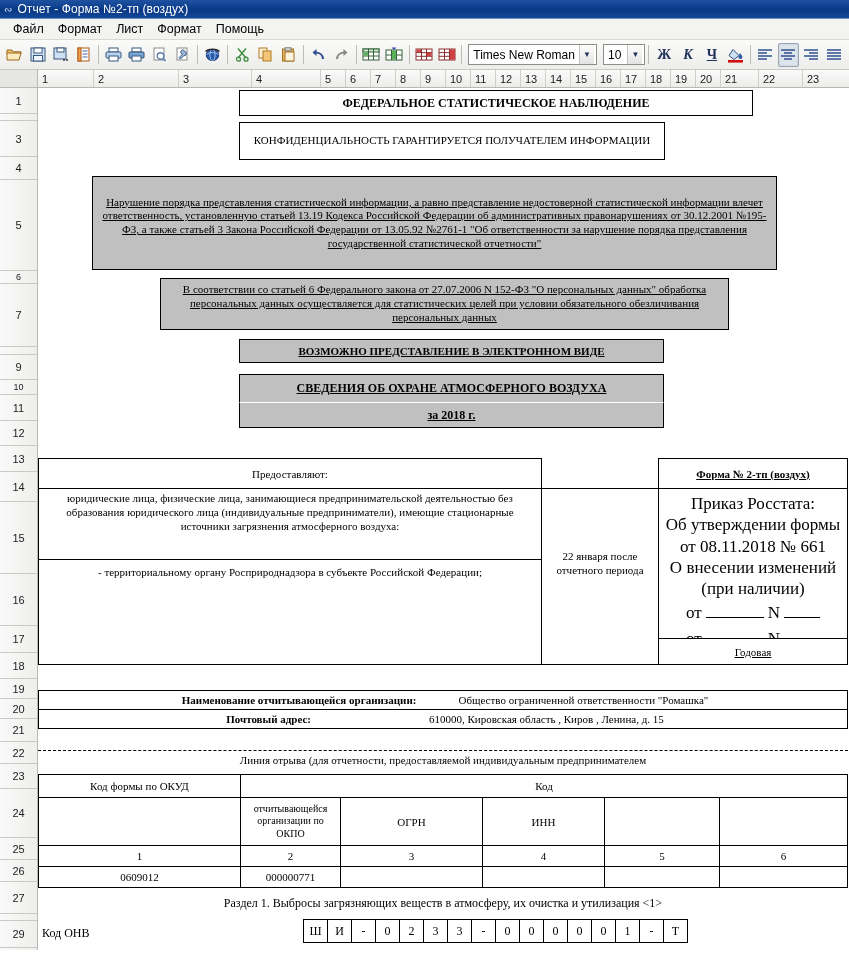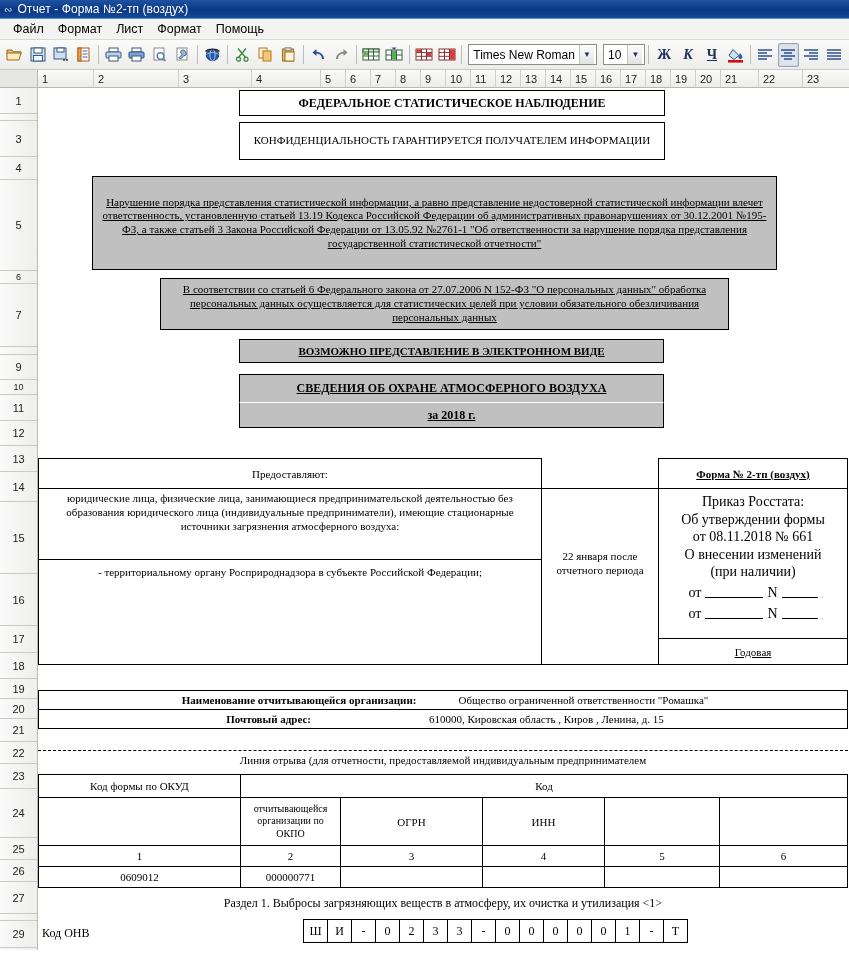--- a/index.html
+++ b/index.html
@@ -494,42 +494,42 @@
     <div class="rowcell" style="height:22px">26</div>
     <div class="rowcell" style="height:32px">27</div>
     <div class="rowcell" style="height:7px;font-size:7px"></div>
     <div class="rowcell" style="height:27px">29</div>
     <div class="rowcell" style="height:7px;font-size:7px"></div>
 
   </div>
 
   <div class="grid-area">
 
-    <div class="docbox b f12" style="left:201px; top:2px; width:426px; height:26px;">ФЕДЕРАЛЬНОЕ СТАТИСТИЧЕСКОЕ НАБЛЮДЕНИЕ</div>
+    <div class="docbox b f12" style="left:201px; top:2px; width:514px; height:26px;">ФЕДЕРАЛЬНОЕ СТАТИСТИЧЕСКОЕ НАБЛЮДЕНИЕ</div>
 
     <div class="docbox f11 lh pad4" style="left:201px; top:34px; width:426px; height:38px;">КОНФИДЕНЦИАЛЬНОСТЬ ГАРАНТИРУЕТСЯ ПОЛУЧАТЕЛЕМ ИНФОРМАЦИИ</div>
 
     <div class="docbox gray f11 lh pad4" style="left:54px; top:88px; width:685px; height:94px;">Нарушение порядка представления статистической информации, а равно  представление недостоверной статистической информации влечет ответственность, установленную статьей 13.19 Кодекса Российской Федерации об административных правонарушениях от 30.12.2001 №195-ФЗ, а также статьей 3 Закона Российской Федерации от 13.05.92 №2761-1 "Об ответственности за нарушение порядка представления государственной статистической отчетности"</div>
 
     <div class="docbox gray f11 lh pad4" style="left:122px; top:190px; width:569px; height:52px;">В соответствии со статьей 6 Федерального закона от 27.07.2006 N 152-ФЗ "О персональных данных" обработка персональных данных осуществляется для статистических целей при условии обязательного обезличивания персональных данных</div>
 
     <div class="docbox gray b f11" style="left:201px; top:251px; width:425px; height:24px;">ВОЗМОЖНО ПРЕДСТАВЛЕНИЕ В ЭЛЕКТРОННОМ ВИДЕ</div>
 
     <div class="docbox gray b f12" style="left:201px; top:286px; width:425px; height:28px; border-bottom:none;">СВЕДЕНИЯ ОБ ОХРАНЕ АТМОСФЕРНОГО ВОЗДУХА</div>
     <div class="docbox gray b f12" style="left:201px; top:314px; width:425px; height:26px; border-top:1px solid #fff;">за 2018 г.</div>
 
     <div class="tblcell" style="left:0px; top:370px; width:504px; height:31px;">Предоставляют:</div>
     <div class="tblcell gray b" style="left:620px; top:370px; width:190px; height:31px;">Форма № 2-тп (воздух)</div>
 
     <div class="tblcell tl lh" style="left:0px; top:400px; width:504px; height:72px; padding:3px 6px; align-items:flex-start;"> юридические лица, физические лица, занимающиеся предпринимательской деятельностью без образования юридического лица (индивидуальные предприниматели), имеющие стационарные источники загрязнения атмосферного воздуха:</div>
     <div class="tblcell tl lh" style="left:0px; top:471px; width:504px; height:80px; padding:6px 6px; align-items:flex-start;">- территориальному органу Росприроднадзора в субъекте Российской Федерации;</div>
 
     <div class="tblcell lh" style="left:503px; top:400px; width:118px; height:151px;">22 января после отчетного периода</div>
 
-    <div class="tblcell lh" style="left:620px; top:400px; width:190px; height:151px; flex-direction:column; justify-content:flex-start; padding-top:4px; font-size:14px;">
+    <div class="tblcell lh" style="left:620px; top:400px; width:190px; height:151px; flex-direction:column; justify-content:flex-start; padding-top:4px; font-size:17px;">
       <div>Приказ Росстата:</div>
       <div>Об утверждении формы</div>
       <div>от 08.11.2018 № 661</div>
       <div>О внесении изменений</div>
       <div>(при наличии)</div>
       <div style="display:flex;align-items:center;gap:4px;margin-top:3px;">
         <span>от</span>
         <span class="uline" style="width:58px;height:11px;"></span>
         <span>N</span>
         <span class="uline" style="width:36px;height:11px;"></span>

